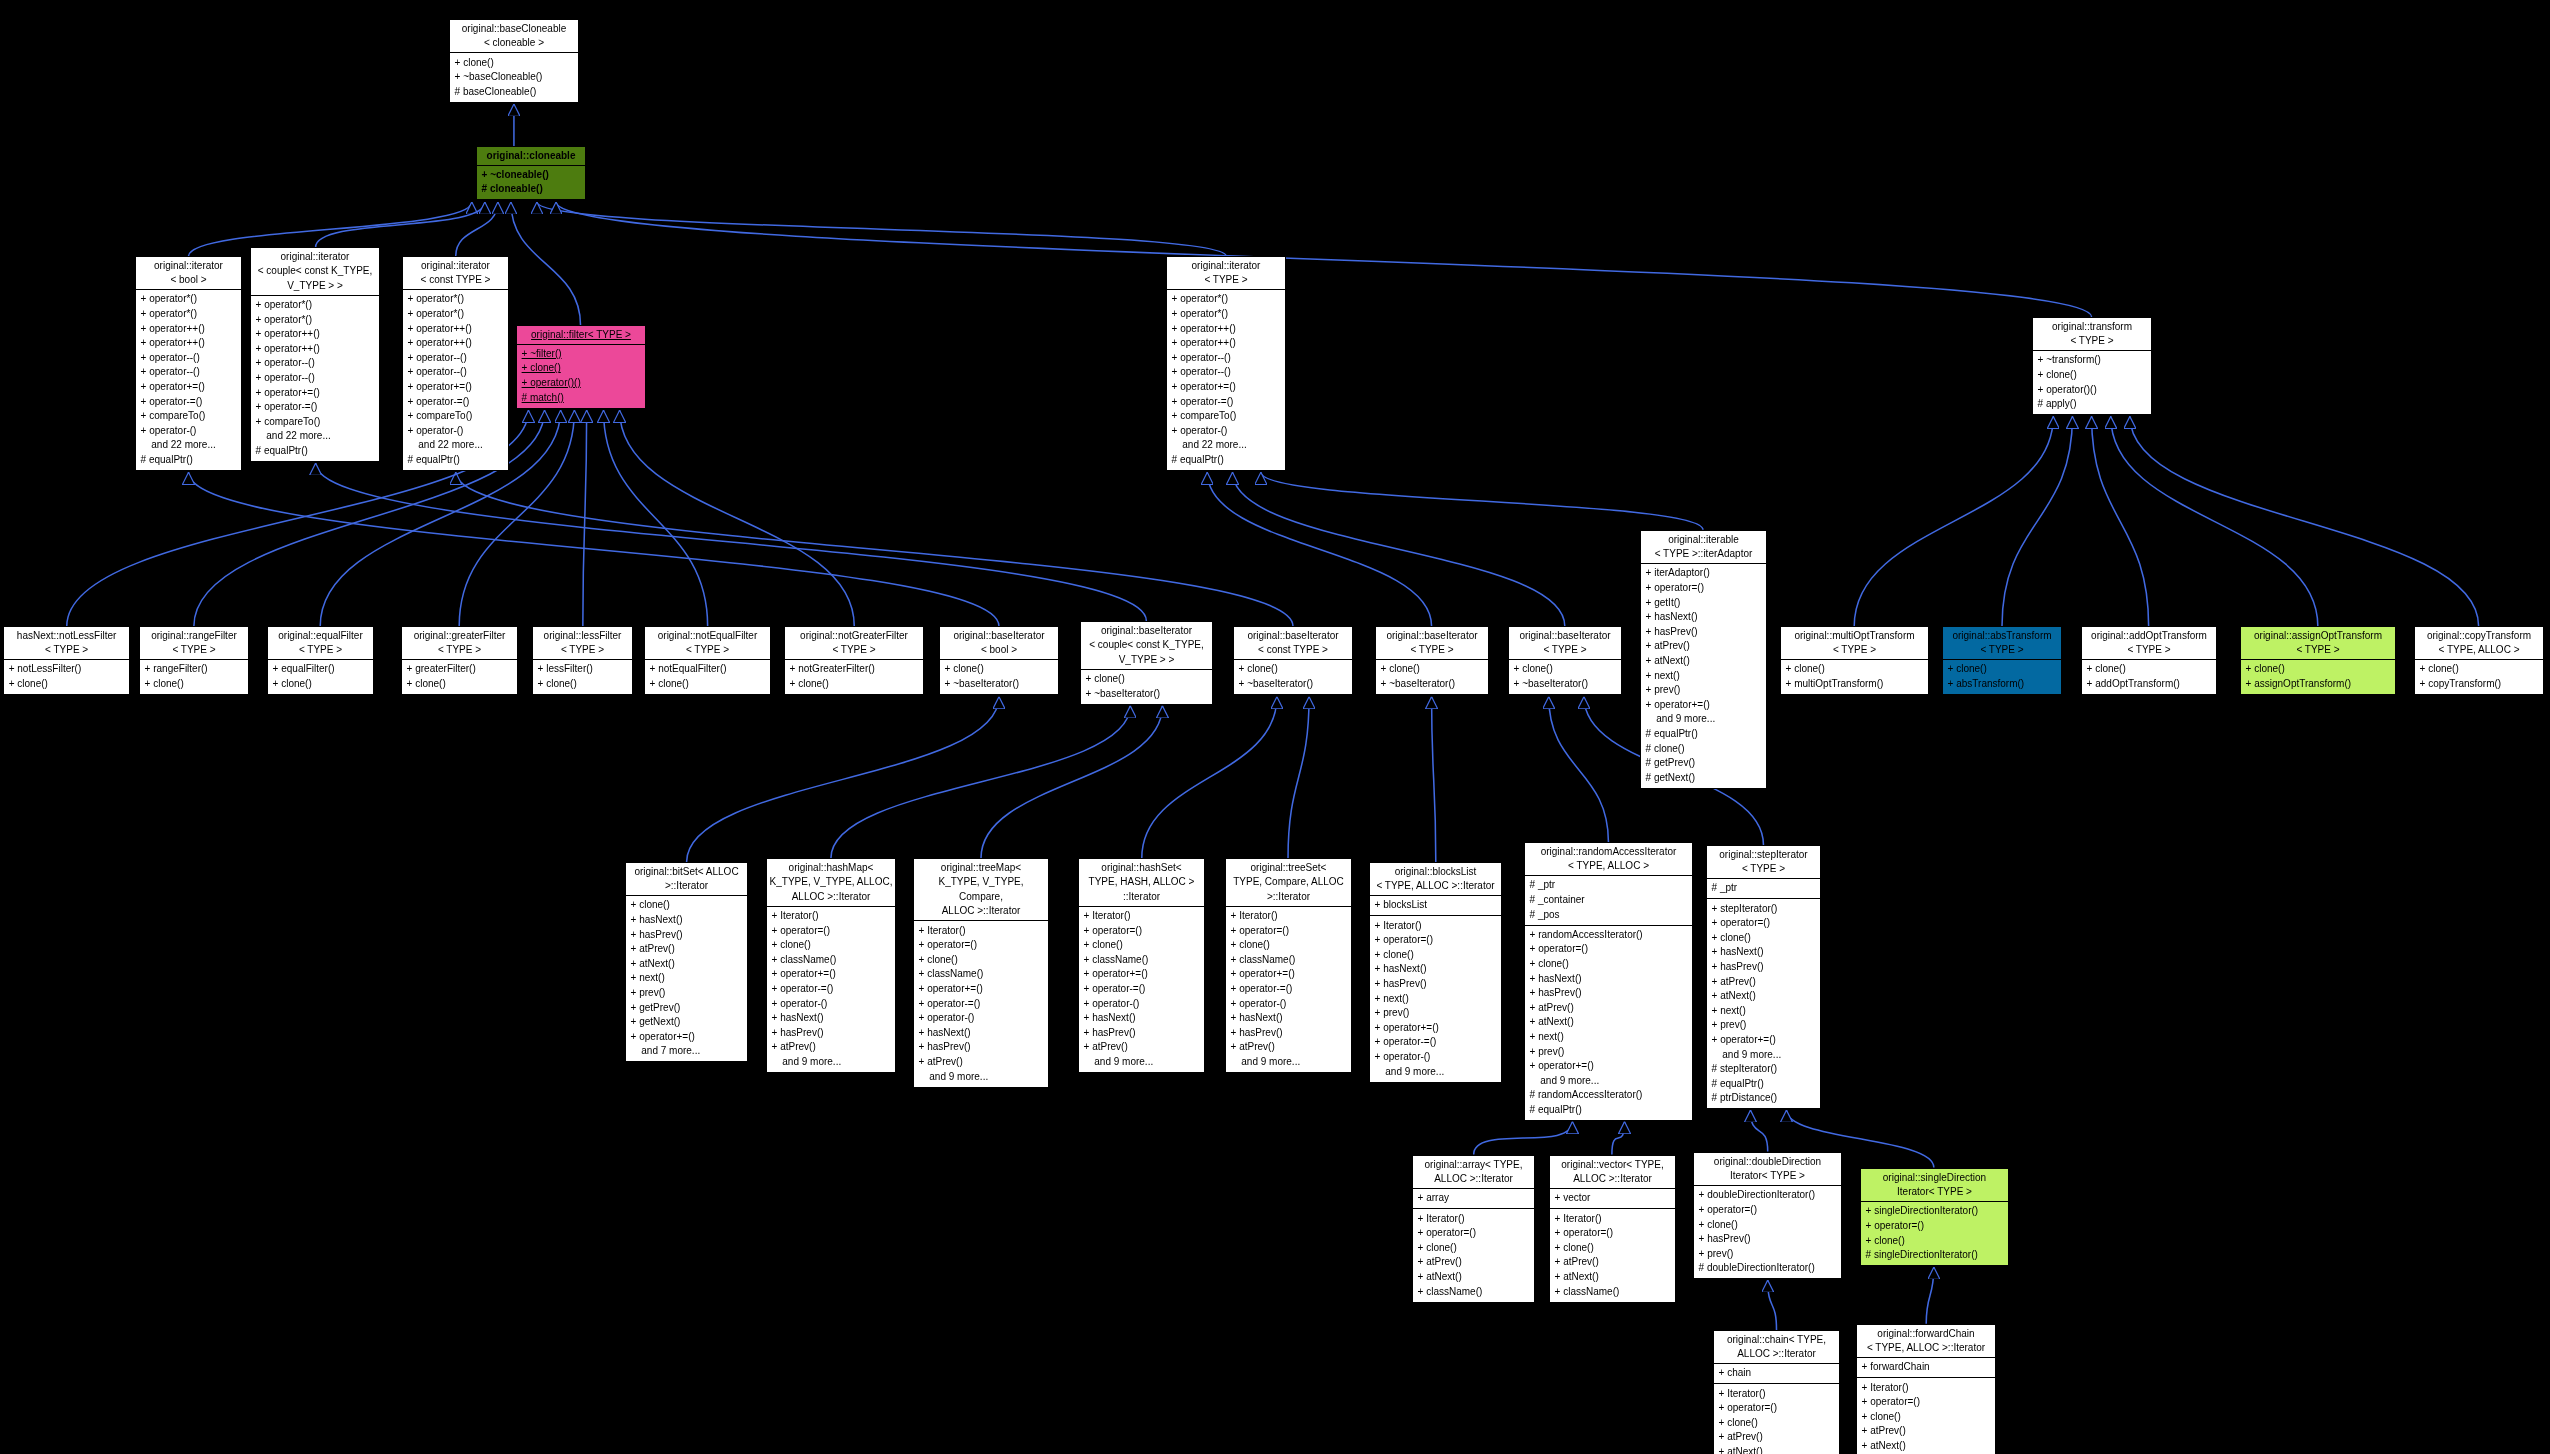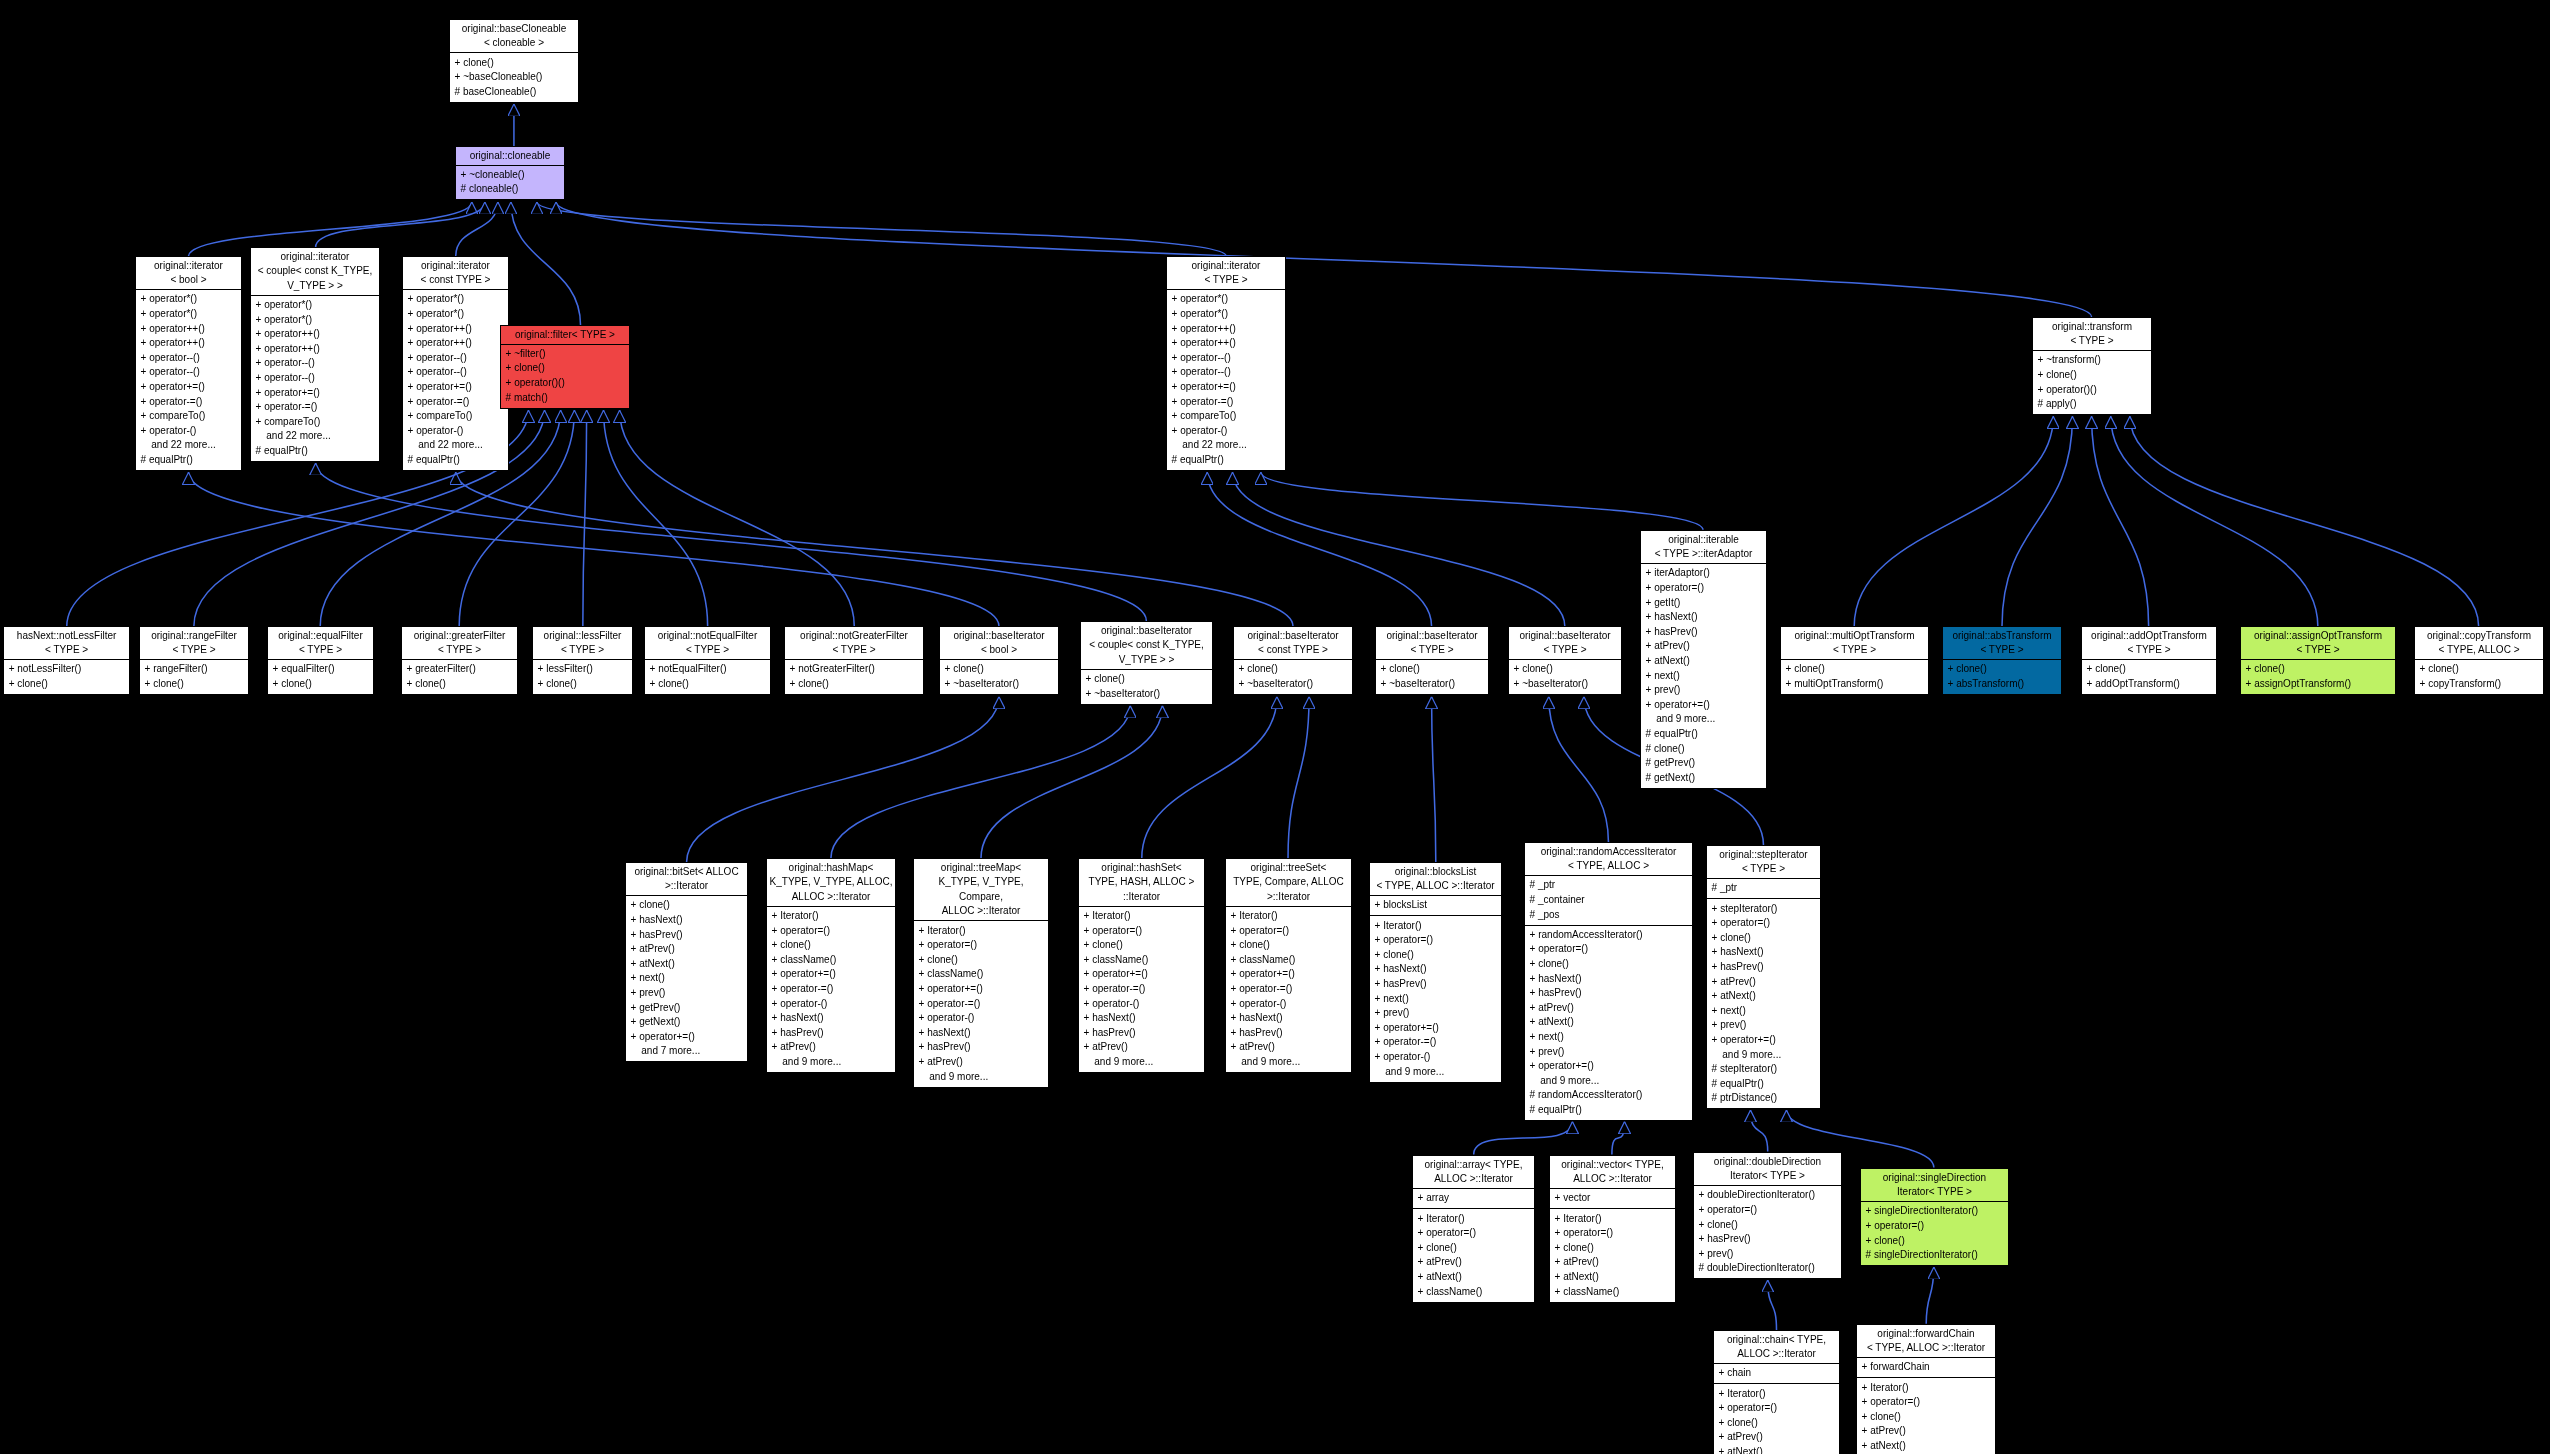--- a/index.html
+++ b/index.html
@@ -70,21 +70,21 @@
       <div class="uml-title">
         <div>original::baseCloneable</div>
         <div>&lt; cloneable &gt;</div>
       </div>
       <div class="uml-section">
         <div class="uml-member">+ clone()</div>
         <div class="uml-member">+ ~baseCloneable()</div>
         <div class="uml-member"># baseCloneable()</div>
       </div>
     </div>
-    <div class="uml-node highlight" style="left: 455px; top: 130px; width: 110px; background: #c4b5fd; border-color: rgb(0, 0, 0);">
+    <div class="uml-node highlight" style="left: 476px; top: 130px; width: 110px; background: #4d7c0f; border-color: rgb(0, 0, 0); font-weight: bold;">
       <div class="uml-title">
         <div>original::cloneable</div>
       </div>
       <div class="uml-section">
         <div class="uml-member">+ ~cloneable()</div>
         <div class="uml-member"># cloneable()</div>
       </div>
     </div>
     <div class="uml-node" style="left: 135px; top: 240px; width: 107px; background: rgb(255, 255, 255); border-color: rgb(0, 0, 0);">
       <div class="uml-title">
@@ -139,21 +139,21 @@
         <div class="uml-member">+ operator--()</div>
         <div class="uml-member">+ operator--()</div>
         <div class="uml-member">+ operator+=()</div>
         <div class="uml-member">+ operator-=()</div>
         <div class="uml-member">+ compareTo()</div>
         <div class="uml-member">+ operator-()</div>
         <div class="uml-member more">and 22 more...</div>
         <div class="uml-member"># equalPtr()</div>
       </div>
     </div>
-    <div class="uml-node" style="left: 500px; top: 309px; width: 130px; background: #ef4444; border-color: rgb(0, 0, 0);">
+    <div class="uml-node" style="left: 516px; top: 309px; width: 130px; background: #ec4899; border-color: rgb(0, 0, 0); text-decoration: underline;">
       <div class="uml-title">
         <div>original::filter&lt; TYPE &gt;</div>
       </div>
       <div class="uml-section">
         <div class="uml-member">+ ~filter()</div>
         <div class="uml-member">+ clone()</div>
         <div class="uml-member">+ operator()()</div>
         <div class="uml-member"># match()</div>
       </div>
     </div>

